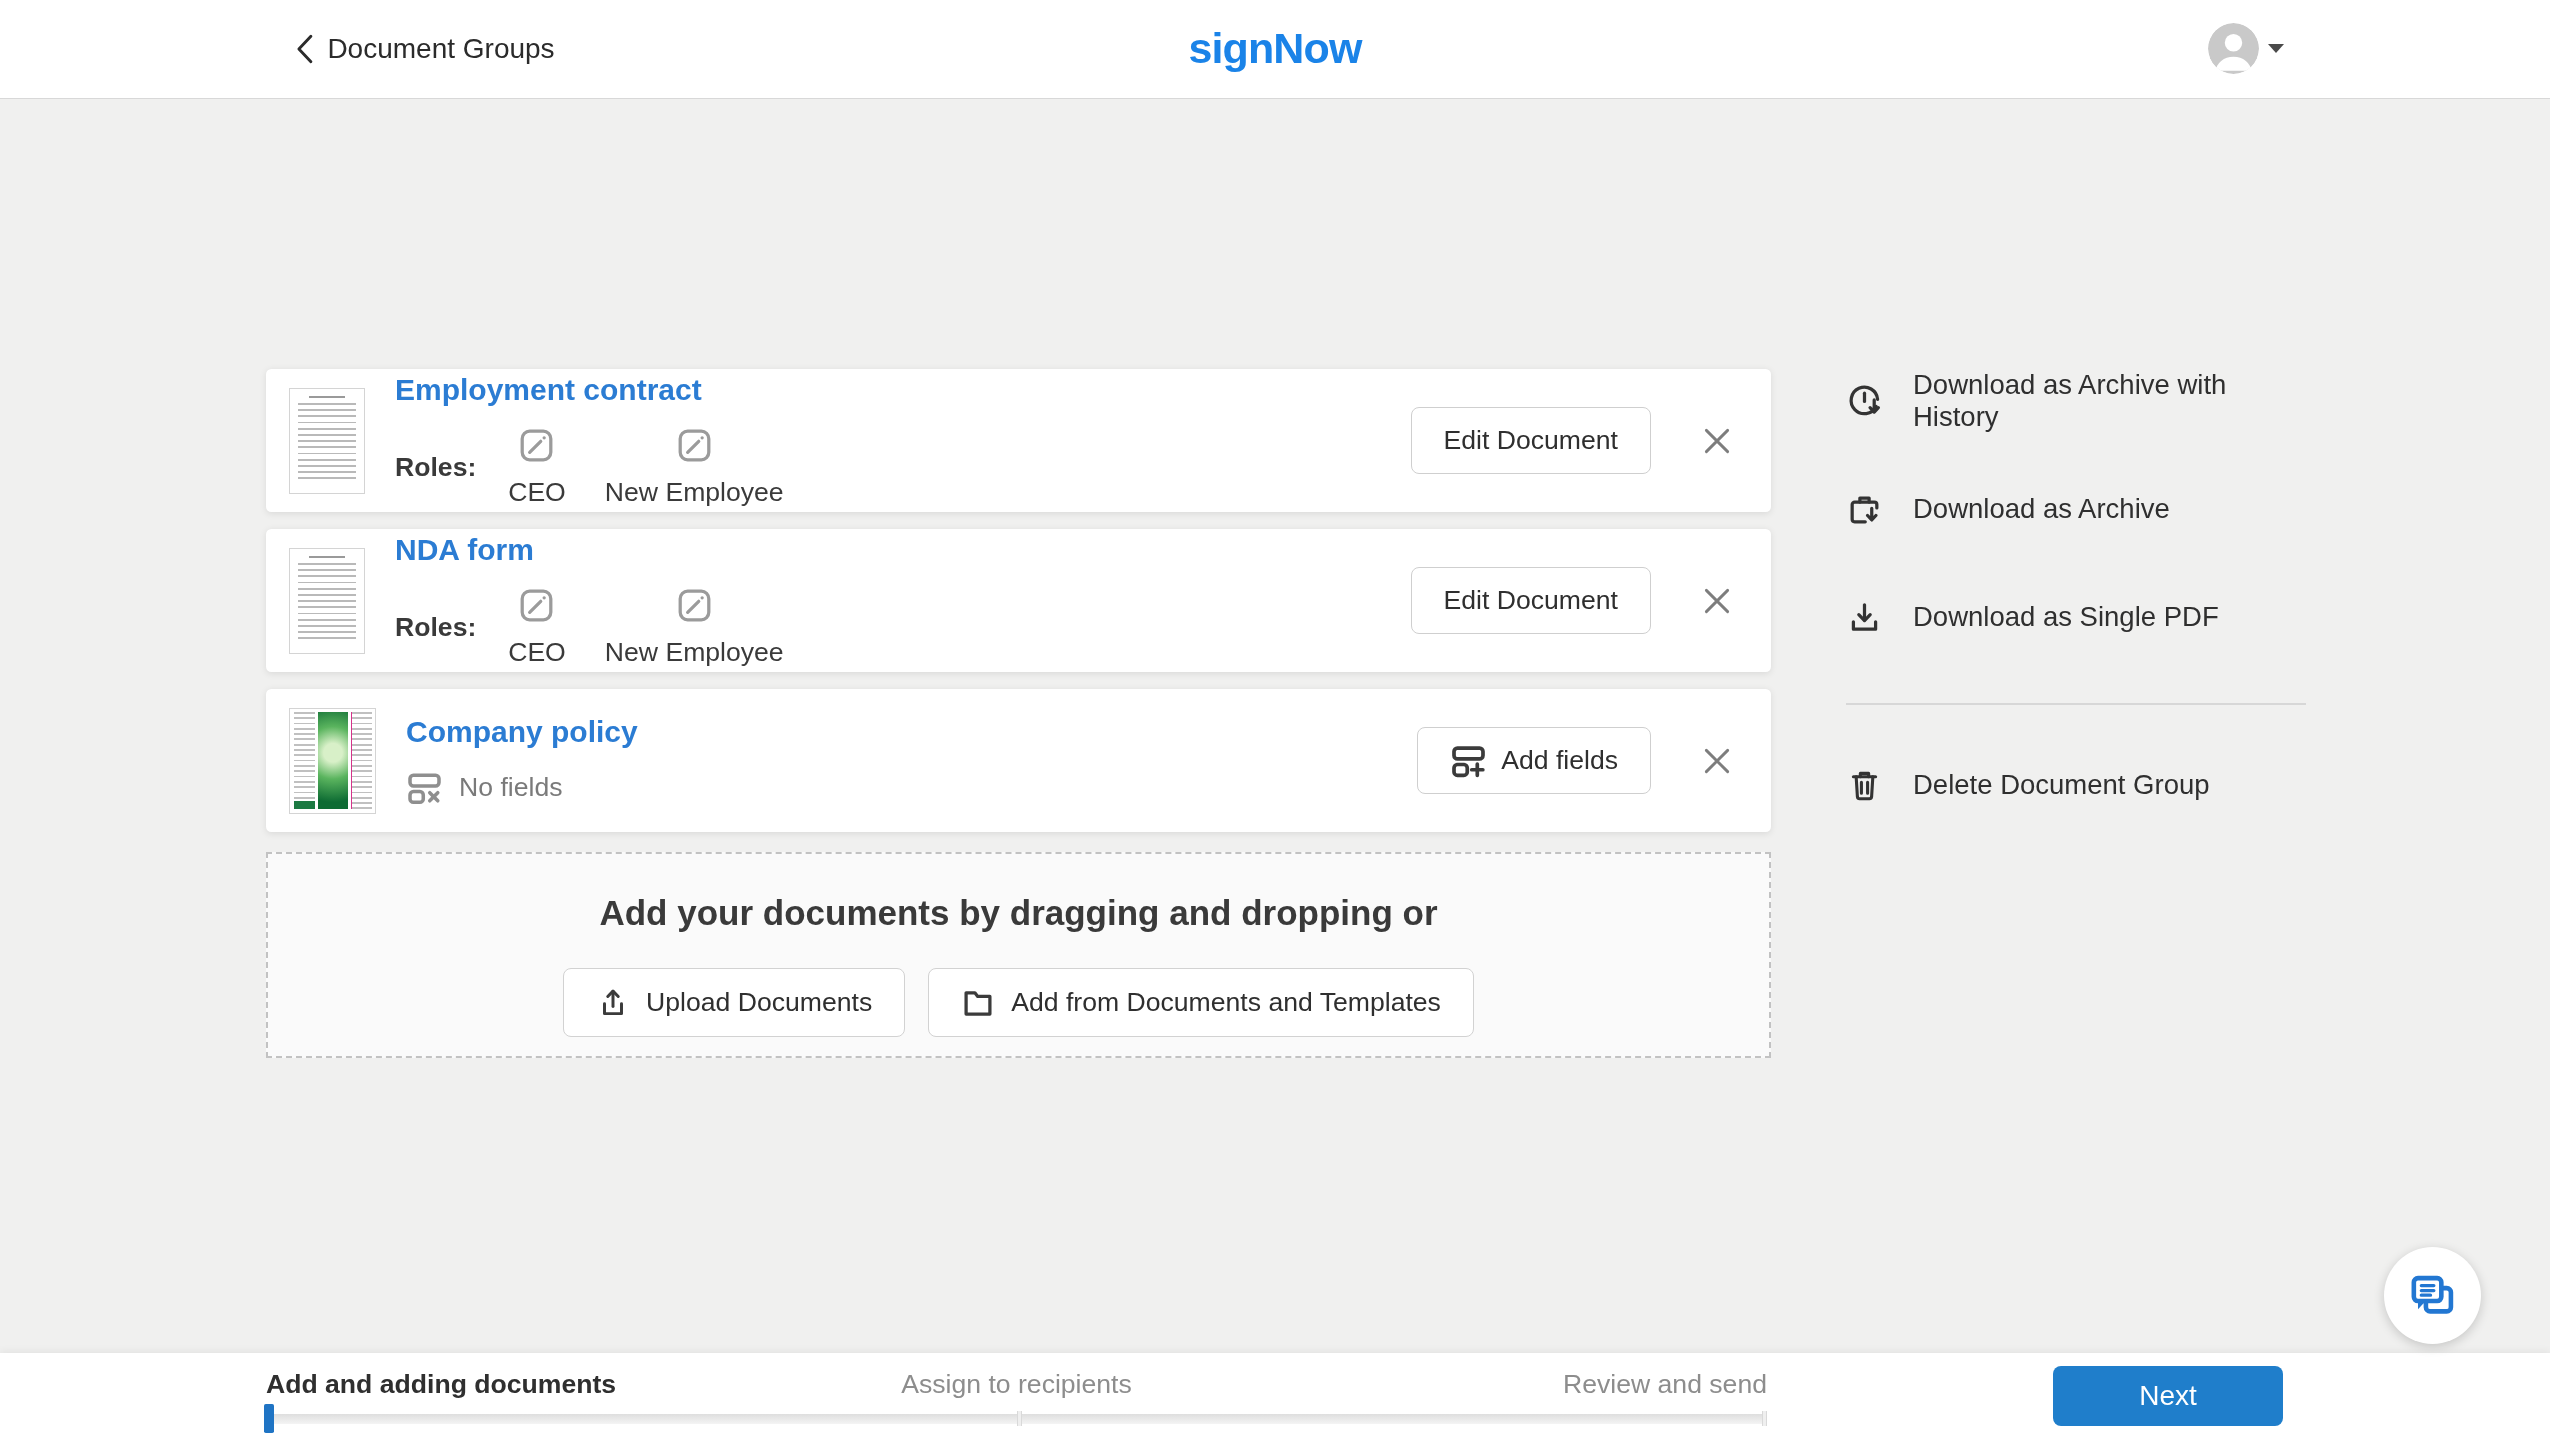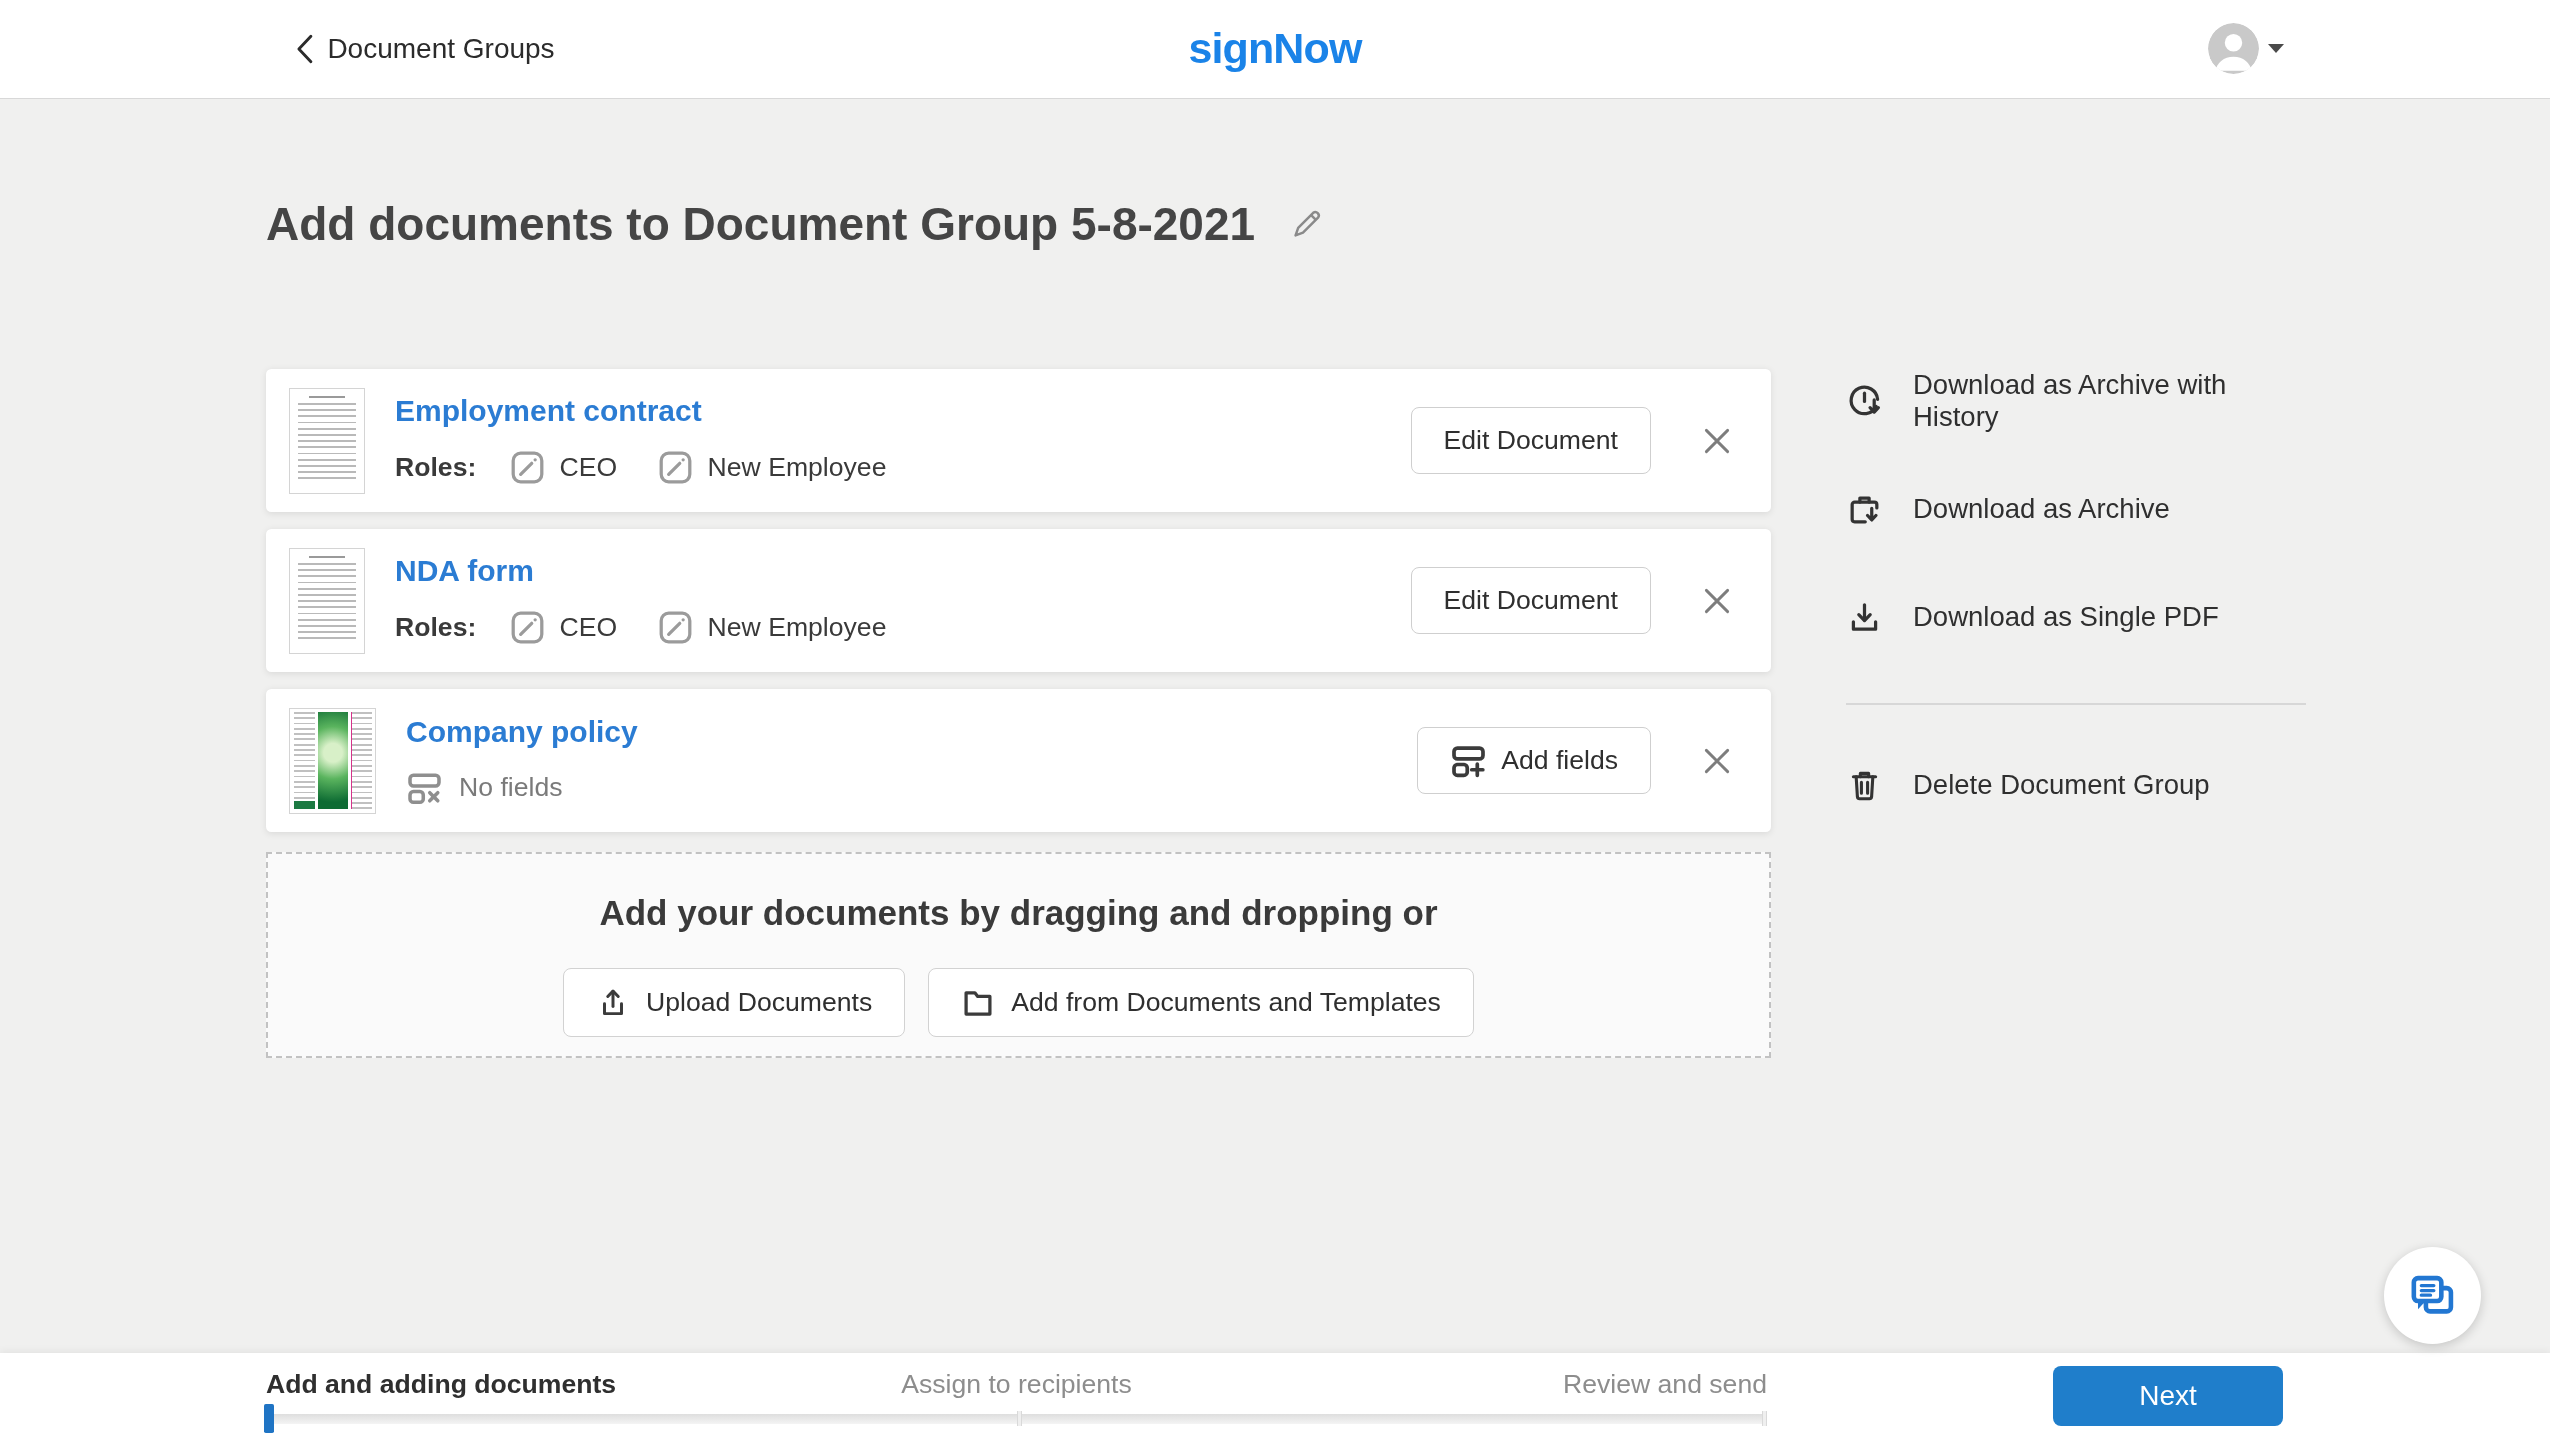--- a/index.html
+++ b/index.html
@@ -31,21 +31,21 @@
           background:repeating-linear-gradient(#b9b9b9 0 1.8px, transparent 1.8px 6.2px); }
   .thumb-text::after { content:""; position:absolute; top:7px; left:26%; width:48%; height:2.7px; background:#9a9a9a; }
   .thumb-policy { width:87px; display:flex; gap:2.7px; padding:3.5px; }
   .tp-col1 { flex:1.1; background:repeating-linear-gradient(#c0c0c0 0 1.8px, transparent 1.8px 5.3px); border-bottom:8.9px solid #1c7a43; }
   .tp-col2 { flex:1.5; background:radial-gradient(circle at 50% 42%, #d8f0c8 0 16%, #5ab45e 45%, #0d6b33 85%); }
   .tp-col3 { flex:1; border-left:1.8px solid #d6338a; background:repeating-linear-gradient(#c0c0c0 0 1.8px, transparent 1.8px 5.3px); }
   .card-info { flex:1; margin-left:30px; display:flex; flex-direction:column; gap:19.5px; }
   .doc-title { font-size:30px; font-weight:bold; color:#2b7cd3; text-decoration:none; cursor:pointer; width:max-content; }
   .meta-row { display:flex; align-items:center; gap:19.5px; font-size:26.6px; }
   .roles-label { font-weight:bold; color:#3a3a3a; margin-right:12.4px; }
-  .role { display:flex; align-items:center; gap:12.4px; margin-right:19.5px; color:#3a3a3a; }
+  .role { display:flex; align-items:center; gap:12.4px; margin-right:19.5px; color:#3a3a3a;flex-direction:column; }
   .status { display:flex; align-items:center; gap:16px; color:#7a7a7a; }
   .action-btn { flex:none; display:flex; align-items:center; gap:14px; height:67px; padding:0 32px; background:#fff;
           border:1.8px solid #cfcfcf; border-radius:8px; font-size:26.6px; color:#2f2f2f; cursor:pointer;
           font-family:"Liberation Sans", sans-serif; margin-right:46px; }
   .close-btn { flex:none; background:none; border:none; cursor:pointer; width:39px; height:39px; display:flex; align-items:center; justify-content:center; }
 
   
   .dropzone { width:1505px; height:206px; margin-top:20.4px; border:2.7px dashed #c2c2c2; background:#fafafa;
           display:flex; flex-direction:column; align-items:center; padding-top:39px; gap:35px; }
   .dropzone h2 { font-size:35px; font-weight:bold; color:#3a3a3a; }
@@ -100,29 +100,20 @@
         <svg width="51" height="51" viewBox="0 0 24 24">
             <circle cx="12" cy="12" r="12" fill="#c9c9c9"></circle>
             <circle cx="12" cy="9.3" r="4.1" fill="#fff"></circle>
             <path d="M3.8 22.5 a8.2 6.6 0 0 1 16.4 0 z" fill="#fff"></path>
           </svg>
       </span>
       <span class="caret"></span>
     </div>
   </header>
 
-  <div class="title-row">
-    <h1>Add documents to Document Group 5-8-2021</h1>
-    <span>
-      <svg width="35" height="35" viewBox="0 0 24 24" fill="none" stroke="#8a8a8a" stroke-width="1.7" stroke-linejoin="round">
-          <path d="M4.5 19.5 l1.8-5.2 L16.6 4 a2.35 2.35 0 0 1 3.3 3.3 L9.6 17.6 4.5 19.5 z"></path>
-          <path d="M15.2 5.6 l3.2 3.2"></path>
-        </svg>
-    </span>
-  </div>
 
   <div class="content">
 
     <article class="card">
       <div class="thumb thumb-text"></div>
       <div class="card-info">
         <a class="doc-title">Employment contract</a>
         <div class="meta-row">
           <span class="roles-label">Roles:</span>
           <span class="role">

